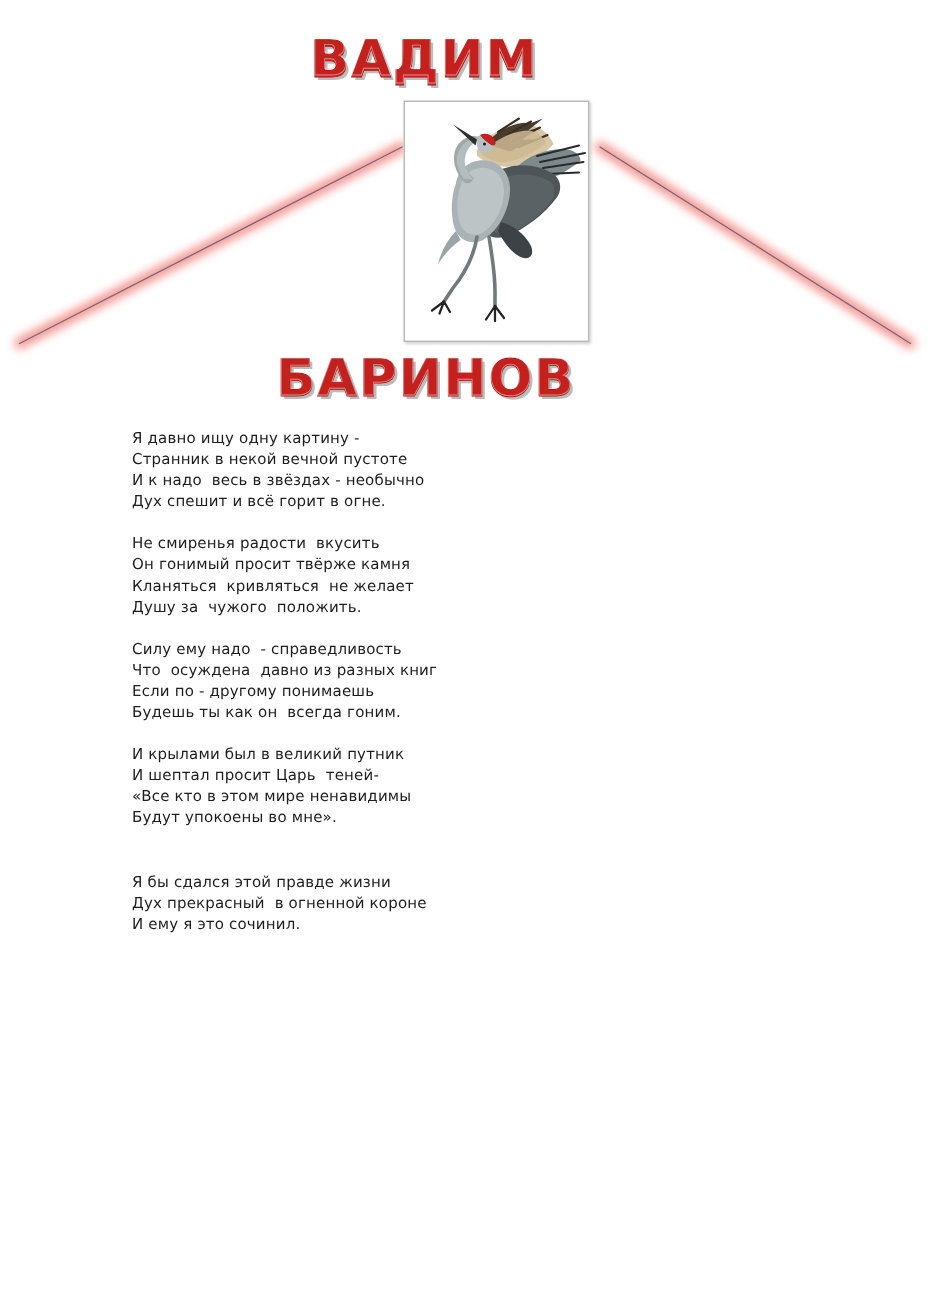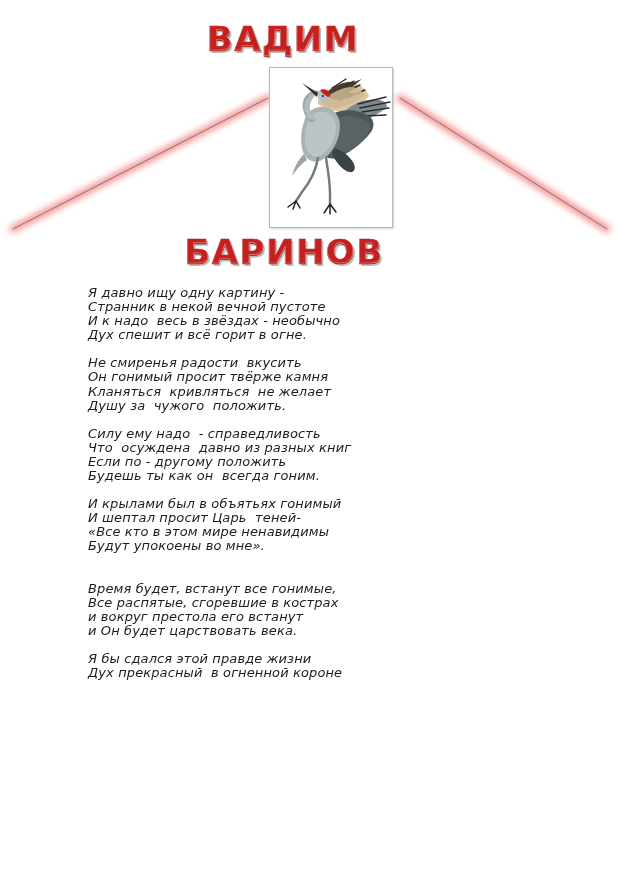--- a/index.html
+++ b/index.html
@@ -65,24 +65,23 @@
   #photo-frame svg { display: block; }
 
   
   #poem {
     position: absolute;
     left: 88px;
     top: 286px;
     width: 340px;
     color: #1d1d1d;
     font-family: "DejaVu Sans", "Liberation Sans", sans-serif;
-    font-size: 13px;
+    font-size: 10px;
     line-height: 14.1px;
     letter-spacing: 0.12px;
-    font-style: italic;
   }
   .stanza { margin: 0 0 14px 0; }
   .stanza.gap-big { margin-bottom: 28px; }
   .line { display: block; white-space: pre; }
 </style>
 </head>
 <body>
 
 <div id="page">
 
@@ -166,34 +165,29 @@
       </p>
       <p class="stanza">
         <span class="line">Не смиренья радости  вкусить</span>
         <span class="line">Он гонимый просит твёрже камня</span>
         <span class="line">Кланяться  кривляться  не желает</span>
         <span class="line">Душу за  чужого  положить.</span>
       </p>
       <p class="stanza">
         <span class="line">Силу ему надо  - справедливость</span>
         <span class="line">Что  осуждена  давно из разных книг</span>
-        <span class="line">Если по - другому положить</span>
+        <span class="line">Если по - другому понимаешь</span>
         <span class="line">Будешь ты как он  всегда гоним.</span>
       </p>
       <p class="stanza gap-big">
-        <span class="line">И крылами был в объятьях гонимый</span>
+        <span class="line">И крылами был в великий путник</span>
         <span class="line">И шептал просит Царь  теней-</span>
         <span class="line">«Все кто в этом мире ненавидимы</span>
         <span class="line">Будут упокоены во мне».</span>
       </p>
       <p class="stanza">
-        <span class="line">Время будет, встанут все гонимые,</span>
-        <span class="line">Все распятые, сгоревшие в кострах</span>
-        <span class="line">и вокруг престола его встанут</span>
-        <span class="line">и Он будет царствовать века.</span>
-      </p>
-      <p class="stanza">
         <span class="line">Я бы сдался этой правде жизни</span>
         <span class="line">Дух прекрасный  в огненной короне</span>
+        <span class="line">И ему я это сочинил.</span>
       </p>
     </div>
 
 </div>
 
 </body></html>

